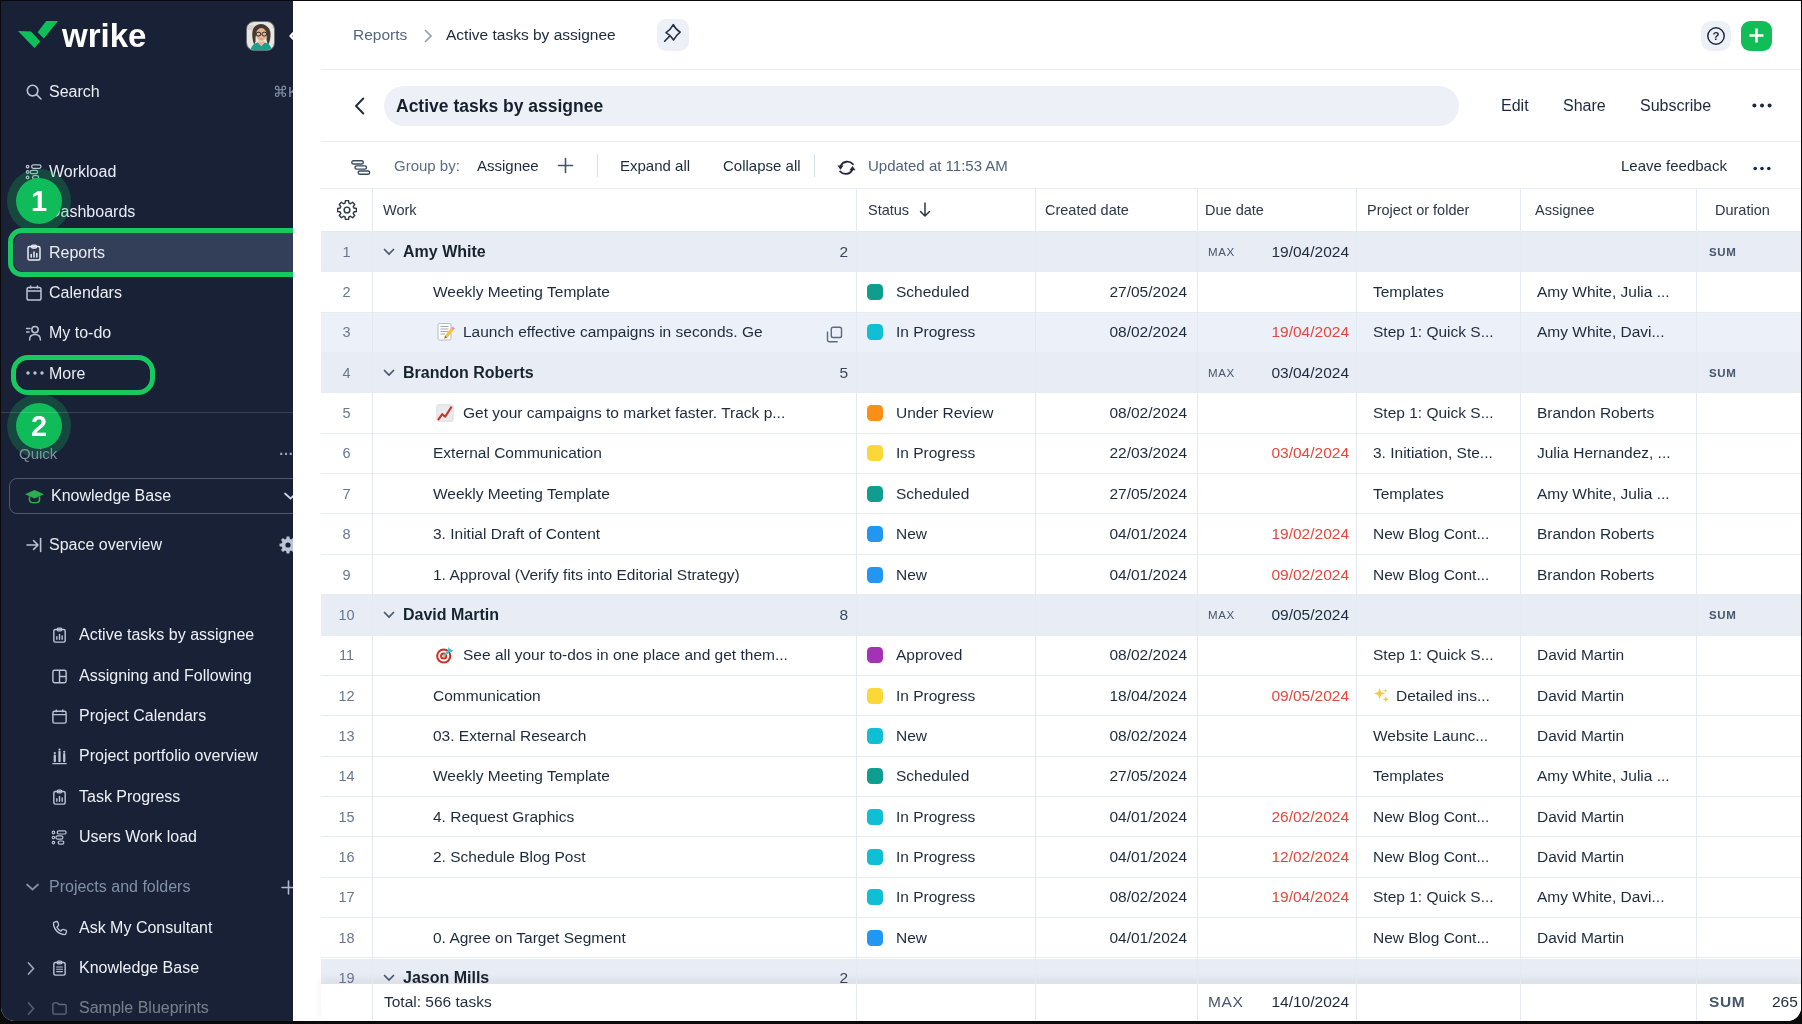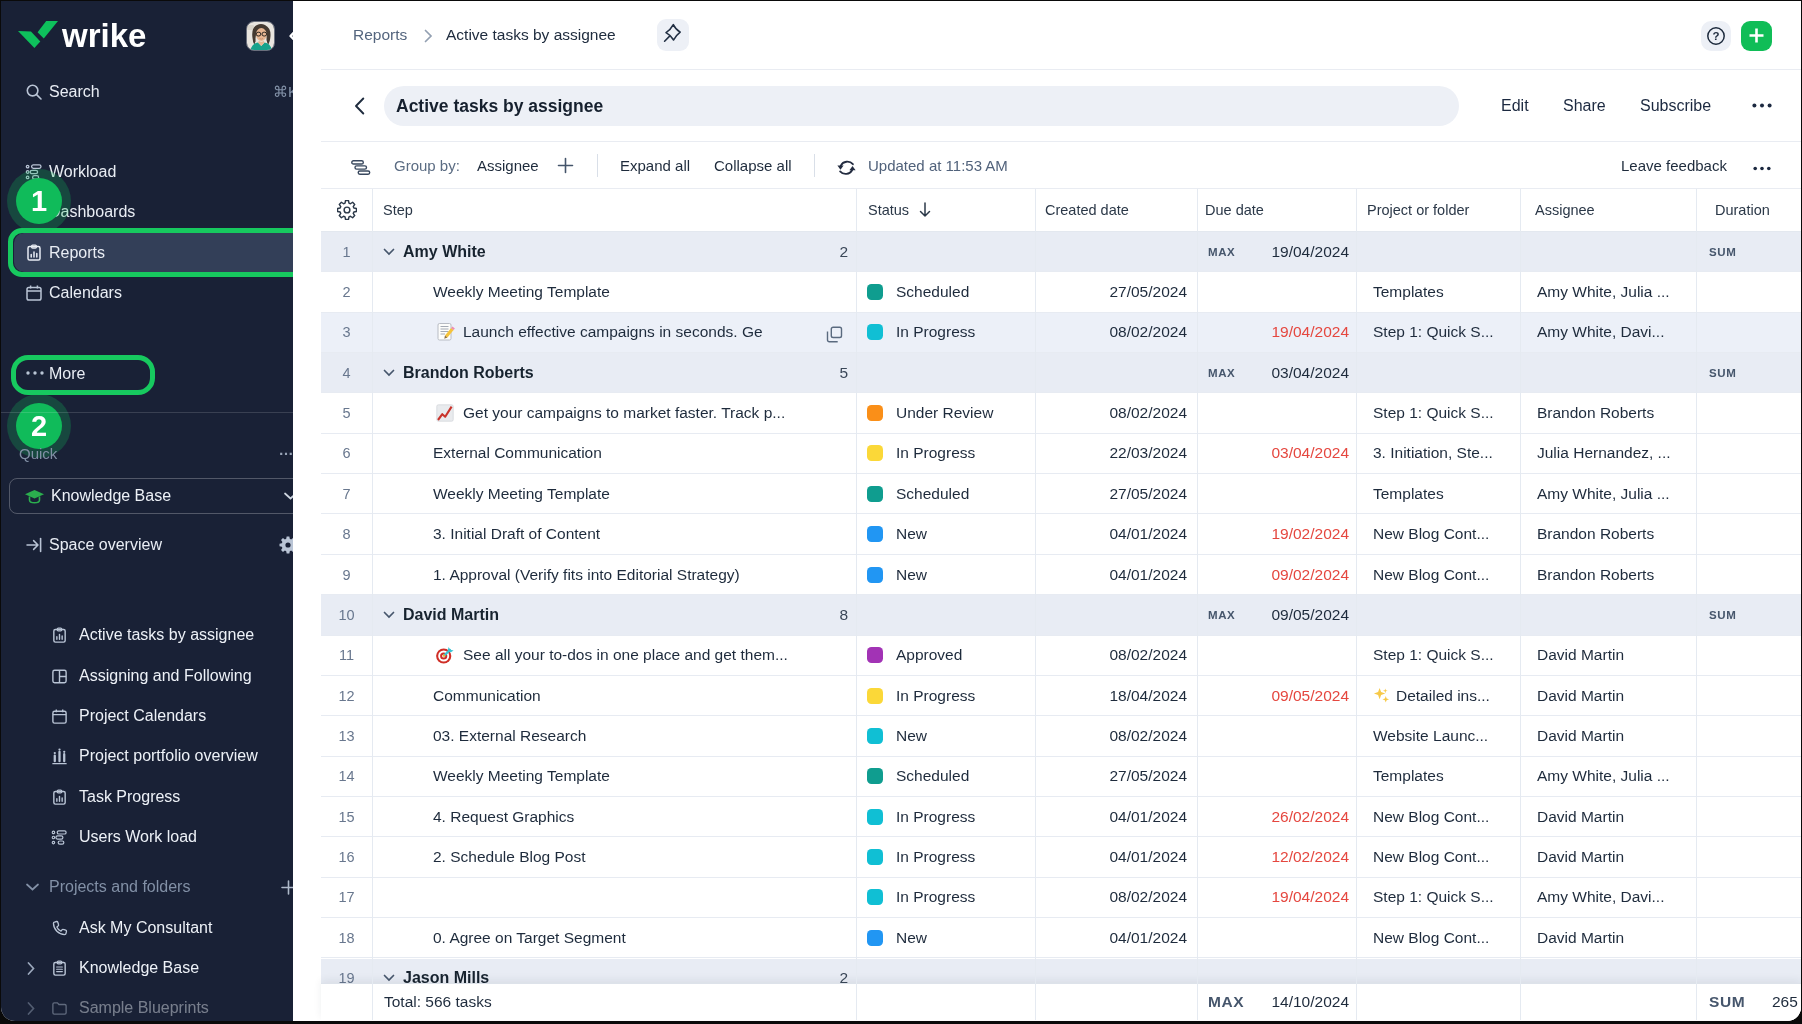--- a/index.html
+++ b/index.html
@@ -45,21 +45,21 @@
 .cell{position:absolute;top:0;height:100%;display:flex;align-items:center;font-size:15.5px;color:#1e2b3c;white-space:nowrap}
 .num{left:0;width:51px;justify-content:center;color:#68778e;font-size:14.5px}
 .ttl{left:112px}
 .gname{left:82px;font-weight:bold;color:#17232f;font-size:16px}
 .gchev{position:absolute;left:61px;top:50%;transform:translateY(-50%);width:14px;height:14px}
 .count{right:953px;color:#3a4758}
 .status{left:546px}
 .sq{display:inline-block;width:16px;height:16px;border-radius:4.5px;margin-right:13px}
 .created{right:614px}
 .due{right:452px;color:#e5473f}
-.maxl{left:887px;font-size:11.5px;font-weight:bold;letter-spacing:.6px;color:#46566c}
+.maxl{left:887px;font-size:11.5px;font-weight:normal;letter-spacing:.6px;color:#46566c}
 .maxd{right:452px;color:#1e2b3c}
 .proj{left:1052px}
 .asg{left:1216px}
 .sum{left:1388px;font-size:11.5px;font-weight:bold;letter-spacing:.6px;color:#46566c}
 .vlines{position:absolute;top:188px;left:0;width:100%;height:831px;pointer-events:none}
 .vl{position:absolute;top:0;width:1px;height:100%;background:#e5eaf1}
 .tfoot{position:absolute;left:0;top:982px;width:100%;height:37px;background:#fff;border-top:1px solid #dde2ea;box-shadow:0 -3px 8px rgba(30,43,60,.07)}
 .tfoot .cell{font-size:15.5px}
 </style>
 </head>
@@ -122,20 +122,28 @@
           </svg></span>
         <span class="lb" style="left:35px">Reports</span>
       </div>
   <div class="item" style="top:272px">
         <span class="ic"><svg viewBox="0 0 18 18" width="18" height="18">
             <rect x="2" y="3.4" width="14" height="12.6" rx="1.8" stroke="#b9c4d5" stroke-width="1.5" fill="none"></rect>
             <path d="M2 7 H16 M5.6 1.6 V4.6 M12.4 1.6 V4.6" stroke="#b9c4d5" stroke-width="1.5"></path>
           </svg></span>
         <span class="lb">Calendars</span>
       </div>
+  <div class="item" style="top:312px">
+        <span class="ic"><svg viewBox="0 0 18 18" width="18" height="18">
+            <circle cx="10" cy="5.6" r="3.2" stroke="#b9c4d5" stroke-width="1.5" fill="none"></circle>
+            <path d="M4.6 16 C4.6 12.4 7 10.6 10 10.6 C13 10.6 15.4 12.4 15.4 16" stroke="#b9c4d5" stroke-width="1.5" fill="none" stroke-linecap="round"></path>
+            <path d="M1.6 4.6 H5 M1.6 8 H4" stroke="#b9c4d5" stroke-width="1.5" stroke-linecap="round"></path>
+          </svg></span>
+        <span class="lb">My to-do</span>
+      </div>
   <div class="item" style="top:353px">
         <span class="ic" style="top:8px"><svg viewBox="0 0 20 6" width="20" height="6">
             <circle cx="3" cy="3" r="1.7" fill="#b9c4d5"></circle>
             <circle cx="10" cy="3" r="1.7" fill="#b9c4d5"></circle>
             <circle cx="17" cy="3" r="1.7" fill="#b9c4d5"></circle>
           </svg></span>
         <span class="lb">More</span>
       </div>
 
   <div class="greenbox" style="left:7px;top:227px;width:307px;height:49px"></div>
@@ -305,41 +313,41 @@
           <rect x="4" y="5.9" width="11.5" height="3.2" rx="1.6" stroke="#39485e" stroke-width="1.4" fill="none"></rect>
           <rect x="7.2" y="11" width="11.5" height="3.2" rx="1.6" stroke="#39485e" stroke-width="1.4" fill="none"></rect>
         </svg>
     <span class="tool-lb" style="left:73px;color:#5b6c83">Group by:</span>
     <span class="tool-lb" style="left:156px">Assignee</span>
     <svg style="position:absolute;left:236px;top:15px" width="17" height="17" viewBox="0 0 17 17">
           <path d="M8.5 1.5 V15.5 M1.5 8.5 H15.5" stroke="#44546a" stroke-width="1.6" stroke-linecap="round"></path>
         </svg>
     <div class="tdiv" style="left:276px"></div>
     <span class="tool-lb" style="left:299px">Expand all</span>
-    <span class="tool-lb" style="left:393px">Collapse all</span>
+    <span class="tool-lb" style="left:402px">Collapse all</span>
     <div class="tdiv" style="left:493px"></div>
     <svg style="position:absolute;left:515px;top:17px" width="21" height="18" viewBox="0 0 21 18">
           <path d="M16.9 5.2 A7.2 6.8 0 0 0 4.8 6.6" stroke="#232c40" stroke-width="1.8" fill="none" stroke-linecap="round"></path>
           <path d="M1.4 6.4 L7.6 6.4 L4.5 10.7 Z" fill="#232c40"></path>
           <path d="M4.1 12.4 A7.2 6.8 0 0 0 16.2 11" stroke="#232c40" stroke-width="1.8" fill="none" stroke-linecap="round"></path>
           <path d="M13.4 11.2 L19.6 11.2 L16.5 6.9 Z" fill="#232c40"></path>
         </svg>
     <span class="tool-lb" style="left:547px;color:#51627b">Updated at 11:53 AM</span>
     <span class="tool-lb" style="left:1300px">Leave feedback</span>
     <svg style="position:absolute;left:1432px;top:24px" width="18" height="5" viewBox="0 0 18 5">
           <circle cx="2.2" cy="2.5" r="1.8" fill="#1c2940"></circle>
           <circle cx="9" cy="2.5" r="1.8" fill="#1c2940"></circle>
           <circle cx="15.8" cy="2.5" r="1.8" fill="#1c2940"></circle>
         </svg>
   </div>
   <div class="thead">
     <svg style="position:absolute;left:16px;top:11px" width="20" height="20" viewBox="0 0 18 18">
           <path d="M15.15 7.24 L17.49 7.65 L17.49 10.35 L15.15 10.76 L14.60 12.10 L15.96 14.05 L14.05 15.96 L12.10 14.60 L10.76 15.15 L10.35 17.49 L7.65 17.49 L7.24 15.15 L5.90 14.60 L3.95 15.96 L2.04 14.05 L3.40 12.10 L2.85 10.76 L0.51 10.35 L0.51 7.65 L2.85 7.24 L3.40 5.90 L2.04 3.95 L3.95 2.04 L5.90 3.40 L7.24 2.85 L7.65 0.51 L10.35 0.51 L10.76 2.85 L12.10 3.40 L14.05 2.04 L15.96 3.95 L14.60 5.90 Z M11.6 9 a2.6 2.6 0 1 0 -5.2 0 a2.6 2.6 0 1 0 5.2 0 Z" fill="none" stroke="#2b3848" stroke-width="1.3" stroke-linejoin="round"></path>
         </svg>
-    <span class="hl" style="left:62px">Step</span>
+    <span class="hl" style="left:62px">Work</span>
     <span class="hl" style="left:547px">Status</span>
     <svg style="position:absolute;left:598px;top:13px" width="12" height="16" viewBox="0 0 12 16">
           <path d="M6 1 V14 M1.5 9.5 L6 14 L10.5 9.5" stroke="#2b3848" stroke-width="1.5" fill="none" stroke-linecap="round" stroke-linejoin="round"></path>
         </svg>
     <span class="hl" style="left:724px">Created date</span>
     <span class="hl" style="left:884px">Due date</span>
     <span class="hl" style="left:1046px">Project or folder</span>
     <span class="hl" style="left:1214px">Assignee</span>
     <span class="hl" style="left:1394px">Duration</span>
   </div>

